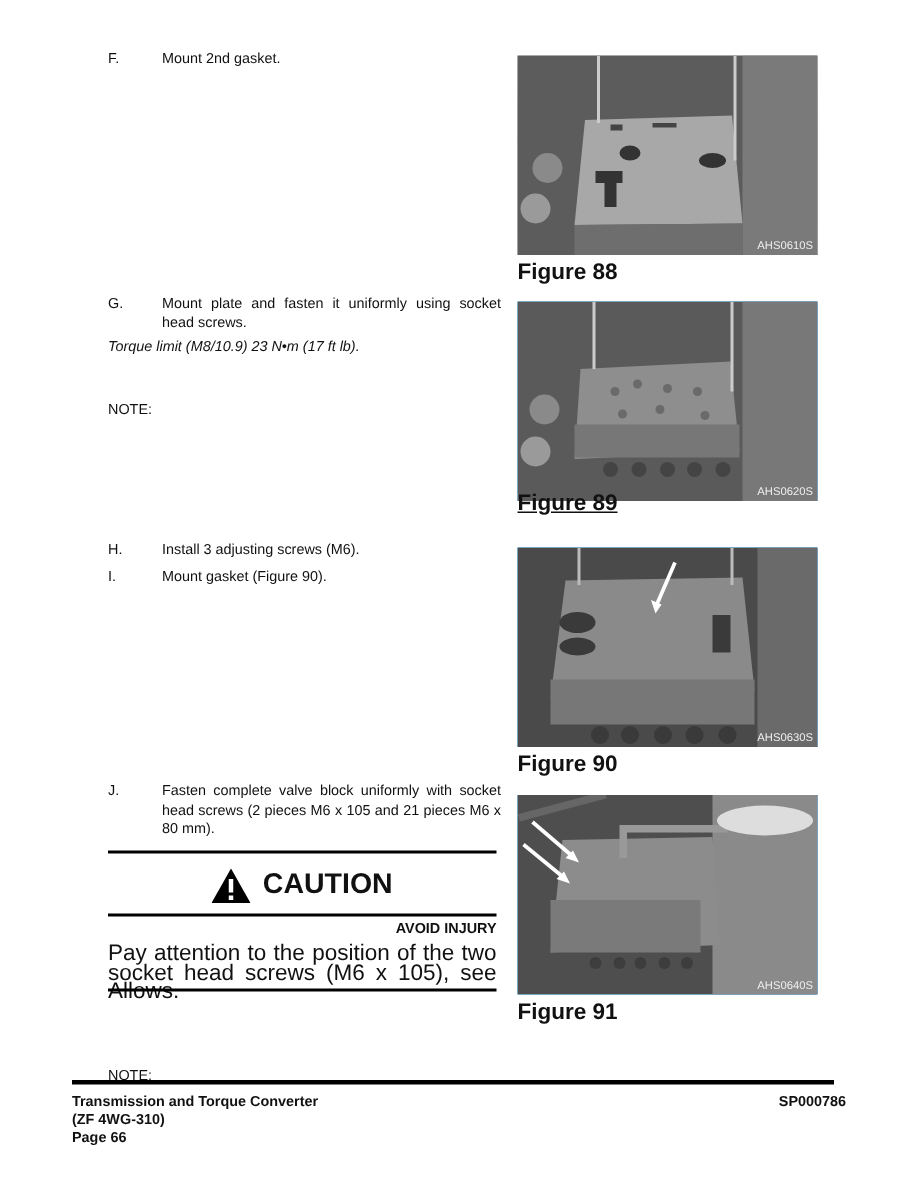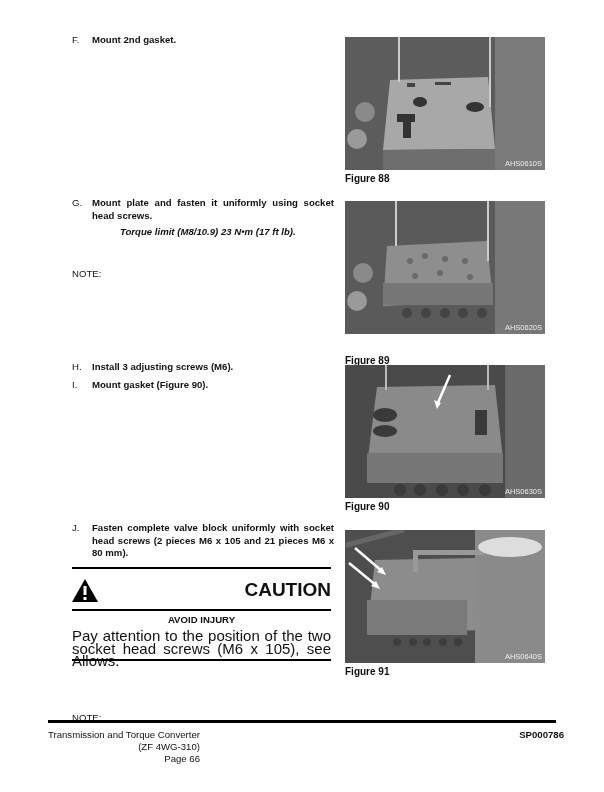--- a/index.html
+++ b/index.html
@@ -2,43 +2,43 @@
 <html><head>
   <meta charset="utf-8">
   <style>
     html, body { margin: 0; padding: 0; }
     body {
       width: 604px; height: 792px; background: #ffffff; position: relative; overflow: hidden;
       font-family: "Liberation Sans", sans-serif; color: #111;
     }
     .step { position: absolute; left: 72px; width: 262px; font-size: 9.6px; line-height: 12.5px; }
     .step .letter { position: absolute; left: 0; top: 0; }
-    .step .text { margin-left: 20px; text-align: justify; font-weight: bold; }
+    .step .text { margin-left: 36px; text-align: justify; }
     .note { position: absolute; left: 72px; width: 262px; font-size: 9.6px; line-height: 12.5px; }
     .note .label { font-weight: normal; position: absolute; left: 0; margin-top: 42px; }
-    .note .text { margin-left: 48px; font-style: italic; font-weight: bold; }
+    .note .text { font-style: italic; }
     .photo {
       position: absolute; left: 345px; width: 200px; height: 133px;
       background: #0369a1; overflow: hidden;
     }
     .photo .code {
       position: absolute; right: 3px; bottom: 2px; font-size: 7.5px; color: #eee;
       font-family: "Liberation Sans", sans-serif;
     }
-    .figcap { position: absolute; left: 345px; font-size: 10px; font-weight: bold; }
+    .figcap { position: absolute; left: 345px; font-size: 15px; font-weight: bold; }
     .rule { position: absolute; left: 72px; width: 259px; height: 2px; background: #000; }
     .caution-title {
       position: absolute; left: 72px; width: 259px; top: 577px; height: 26px;
-      display: flex; align-items: center; justify-content: space-between; gap: 8px;
+      display: flex; align-items: center; justify-content: center; gap: 8px;
       font-size: 19px; font-weight: bold;
     }
-    .avoid { position: absolute; left: 72px; width: 259px; top: 614px; text-align: center; font-size: 9.6px; font-weight: bold; }
+    .avoid { position: absolute; left: 72px; width: 259px; top: 614px; text-align: right; font-size: 9.6px; font-weight: bold; }
     .caution-body { position: absolute; left: 72px; width: 259px; top: 630px; font-size: 15px; line-height: 12.5px; font-weight: normal; text-align: justify; }
     .footer-rule { position: absolute; left: 48px; width: 508px; top: 720px; height: 3px; background: #000; }
-    .footer-left { position: absolute; left: 48px; top: 729px; font-size: 9.6px; line-height: 12.2px; font-weight: normal; text-align: right; }
+    .footer-left { position: absolute; left: 48px; top: 729px; font-size: 9.6px; line-height: 12.2px; font-weight: bold; }
     .footer-right { position: absolute; right: 40px; top: 729px; font-size: 9.6px; font-weight: bold; }
   </style>
 </head>
 <body>
 
 <div class="step" style="top:34px;">
   <span class="letter">F.</span>
   <div class="text">Mount 2nd gasket.</div>
 </div>
 
@@ -127,21 +127,21 @@
         <circle cx="120" cy="60" r="3"></circle>
         <circle cx="70" cy="75" r="3"></circle>
         <circle cx="95" cy="72" r="3"></circle>
         <circle cx="125" cy="76" r="3"></circle>
     </g>
     <rect x="50" y="0" width="2" height="45" fill="#ccc"></rect>
     <rect x="142" y="0" width="2" height="60" fill="#ccc"></rect>
   </svg>
   <span class="code">AHS0620S</span>
 </div>
-<div class="figcap" style="top:355px;text-decoration:underline;">Figure 89</div>
+<div class="figcap" style="top:327px;text-decoration:underline;">Figure 89</div>
 
 <div class="photo" style="top:365px;">
   <svg width="200" height="133" viewBox="0 0 200 133">
     <rect x="0" y="0" width="200" height="133" fill="#4a4a4a"></rect>
     <rect x="160" y="0" width="40" height="133" fill="#6a6a6a"></rect>
     <polygon points="32,22 150,20 158,95 22,100" fill="#8a8a8a"></polygon>
     <rect x="22" y="88" width="136" height="30" fill="#777"></rect>
     <g fill="#3a3a3a">
       <circle cx="55" cy="125" r="6"></circle>
         <circle cx="75" cy="125" r="6"></circle>

